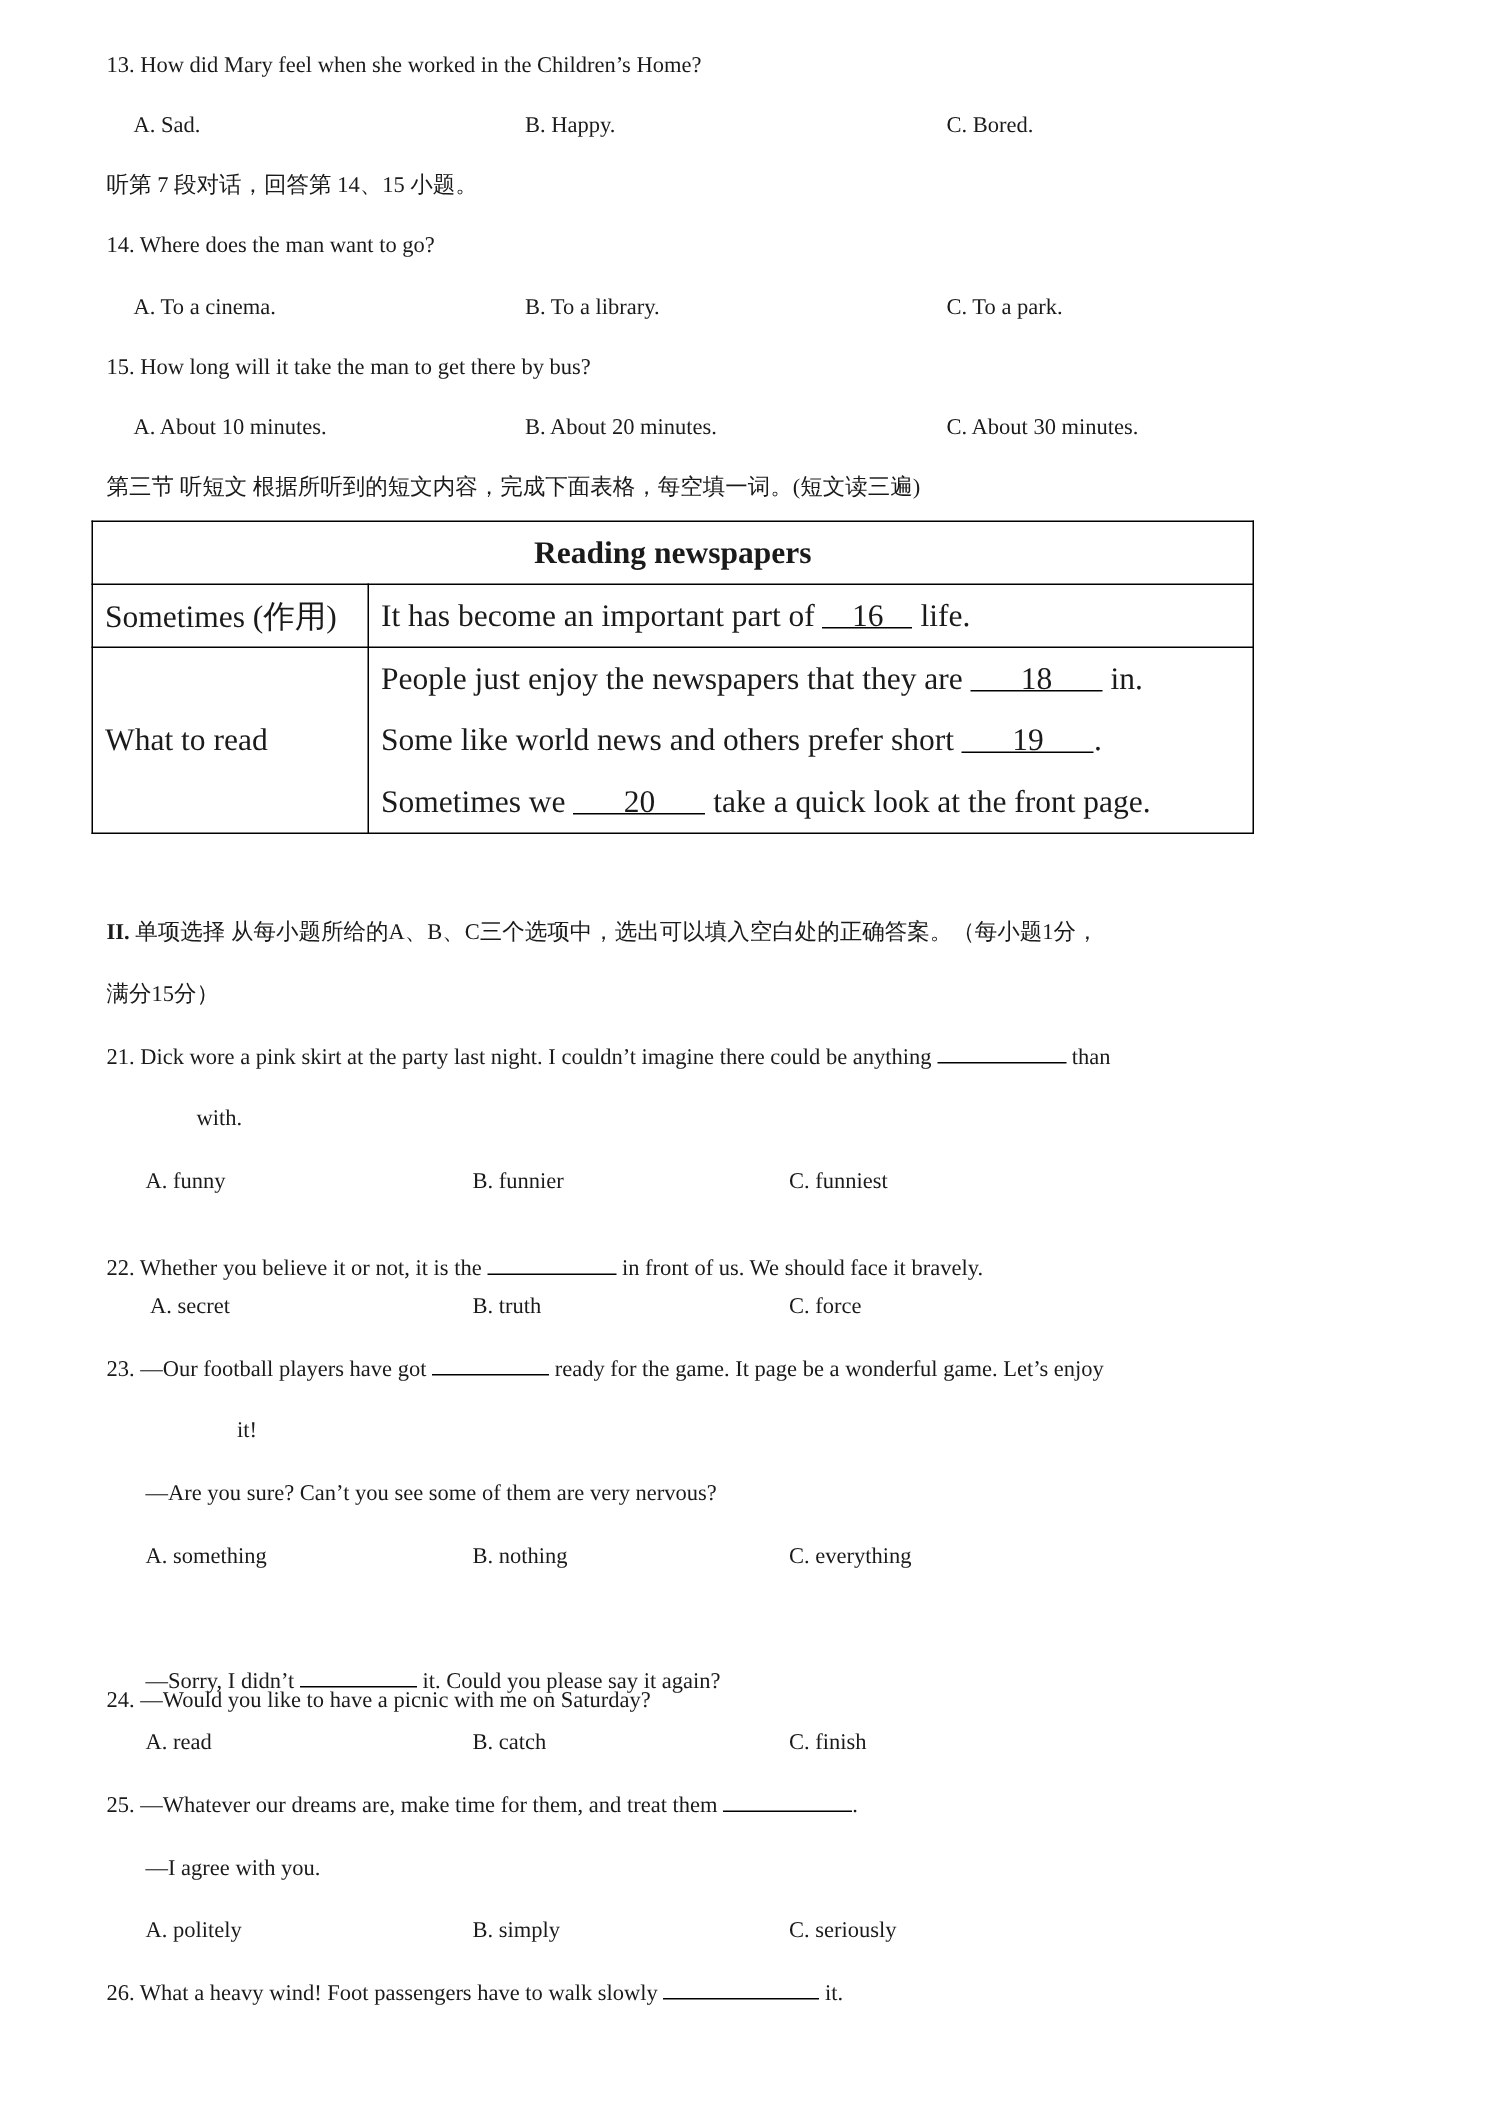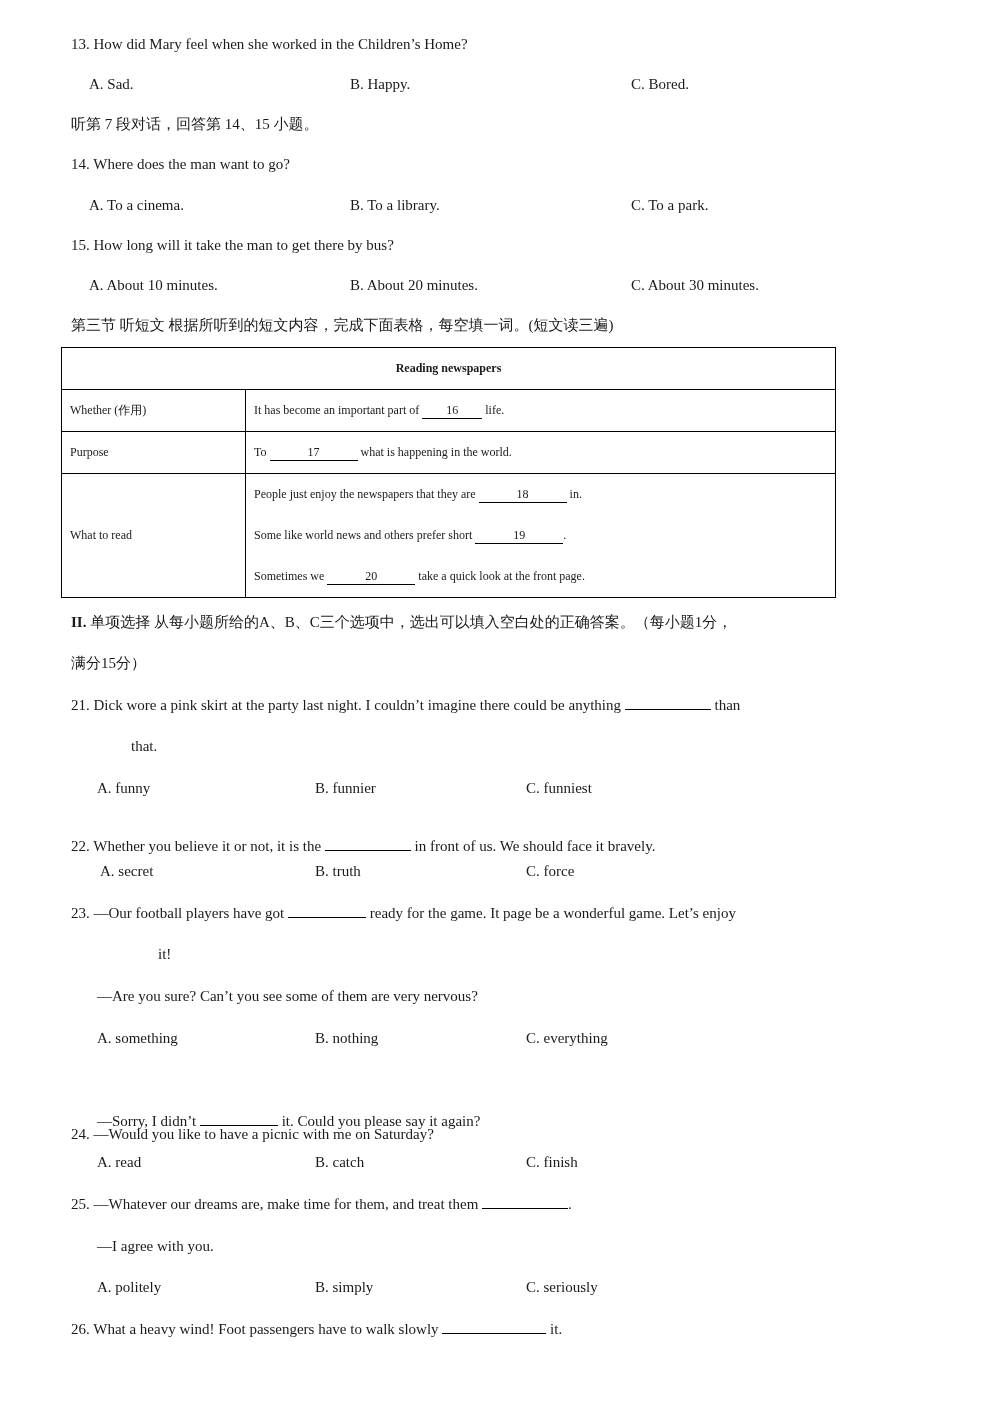--- a/index.html
+++ b/index.html
@@ -6,21 +6,21 @@
   body {
     width:992px; height:1403px; position:relative; overflow:hidden;
     font-family:"Liberation Serif", "DejaVu Serif", serif;
     font-size:15px; color:#1a1a1a;
   }
   .line { position:absolute; left:71px; white-space:nowrap; line-height:20px; }
   .opt { position:absolute; white-space:nowrap; line-height:20px; }
   .blank { display:inline-block; border-bottom:1px solid #000; text-align:center; vertical-align:baseline; line-height:16px; }
   table.listen {
     position:absolute; left:61px; top:347px; width:775px;
-    border-collapse:collapse; font-size:12px;
+    border-collapse:collapse; font-size:21px;
   }
   table.listen td { border:1px solid #000; padding:0 8px; vertical-align:middle; }
   table.listen td.head { text-align:center; font-weight:bold; height:41px; }
   table.listen td.label { width:167px; height:41px; }
   table.listen td.multi { height:123px; padding:0 8px; }
   .multi-line { height:41px; line-height:41px; white-space:nowrap; }
   .bold { font-weight:bold; }
 </style>
 </head>
 <body>
@@ -43,33 +43,25 @@
 <div class="opt" style="left:631px; top:275px;">C. About 30 minutes.</div>
 
 <div class="line" style="top:315px;">第三节  听短文  根据所听到的短文内容，完成下面表格，每空填一词。(短文读三遍)</div>
 
 <table class="listen">
   <tbody>
       <tr>
     <td class="head" colspan="2">Reading newspapers</td>
   </tr>
   <tr>
-    <td class="label">Whether (作用)</td>
+    <td class="label">Sometimes (作用)</td>
     <td>
       <span>It has become an important part of </span>
       <span class="blank" style="width:60px;">16</span>
       <span> life.</span>
-    </td>
-  </tr>
-  <tr>
-    <td class="label">Purpose</td>
-    <td>
-      <span>To </span>
-      <span class="blank" style="width:88px;">17</span>
-      <span> what is happening in the world.</span>
     </td>
   </tr>
   <tr>
     <td class="label" style="height:123px;">What to read</td>
     <td class="multi">
       <div class="multi-line">
         <span>People just enjoy the newspapers that they are </span>
         <span class="blank" style="width:88px;">18</span>
         <span> in.</span>
       </div>
@@ -88,21 +80,21 @@
   </table>
 
 <div class="line" style="top:612px;">
   <span class="bold">II.</span><span> 单项选择  从每小题所给的A、B、C三个选项中，选出可以填入空白处的正确答案。（每小题1分，</span>
 </div>
 <div class="line" style="top:653px;">满分15分）</div>
 
 <div class="line" style="top:695px;">
   <span>21. Dick wore a pink skirt at the party last night. I couldn’t imagine there could be anything </span><span class="blank" style="width:86px;"></span><span> than</span>
 </div>
-<div class="opt" style="left:131px; top:736px;">that.</div>
+<div class="opt" style="left:131px; top:736px;">with.</div>
 <div class="opt" style="left:97px; top:778px;">A. funny</div>
 <div class="opt" style="left:315px; top:778px;">B. funnier</div>
 <div class="opt" style="left:526px; top:778px;">C. funniest</div>
 
 <div class="line" style="top:836px;">
   <span>22. Whether you believe it or not, it is the </span><span class="blank" style="width:86px;"></span><span> in front of us. We should face it bravely.</span>
 </div>
 <div class="opt" style="left:100px; top:861px;">A. secret</div>
 <div class="opt" style="left:315px; top:861px;">B. truth</div>
 <div class="opt" style="left:526px; top:861px;text-align:right;">C. force</div>

